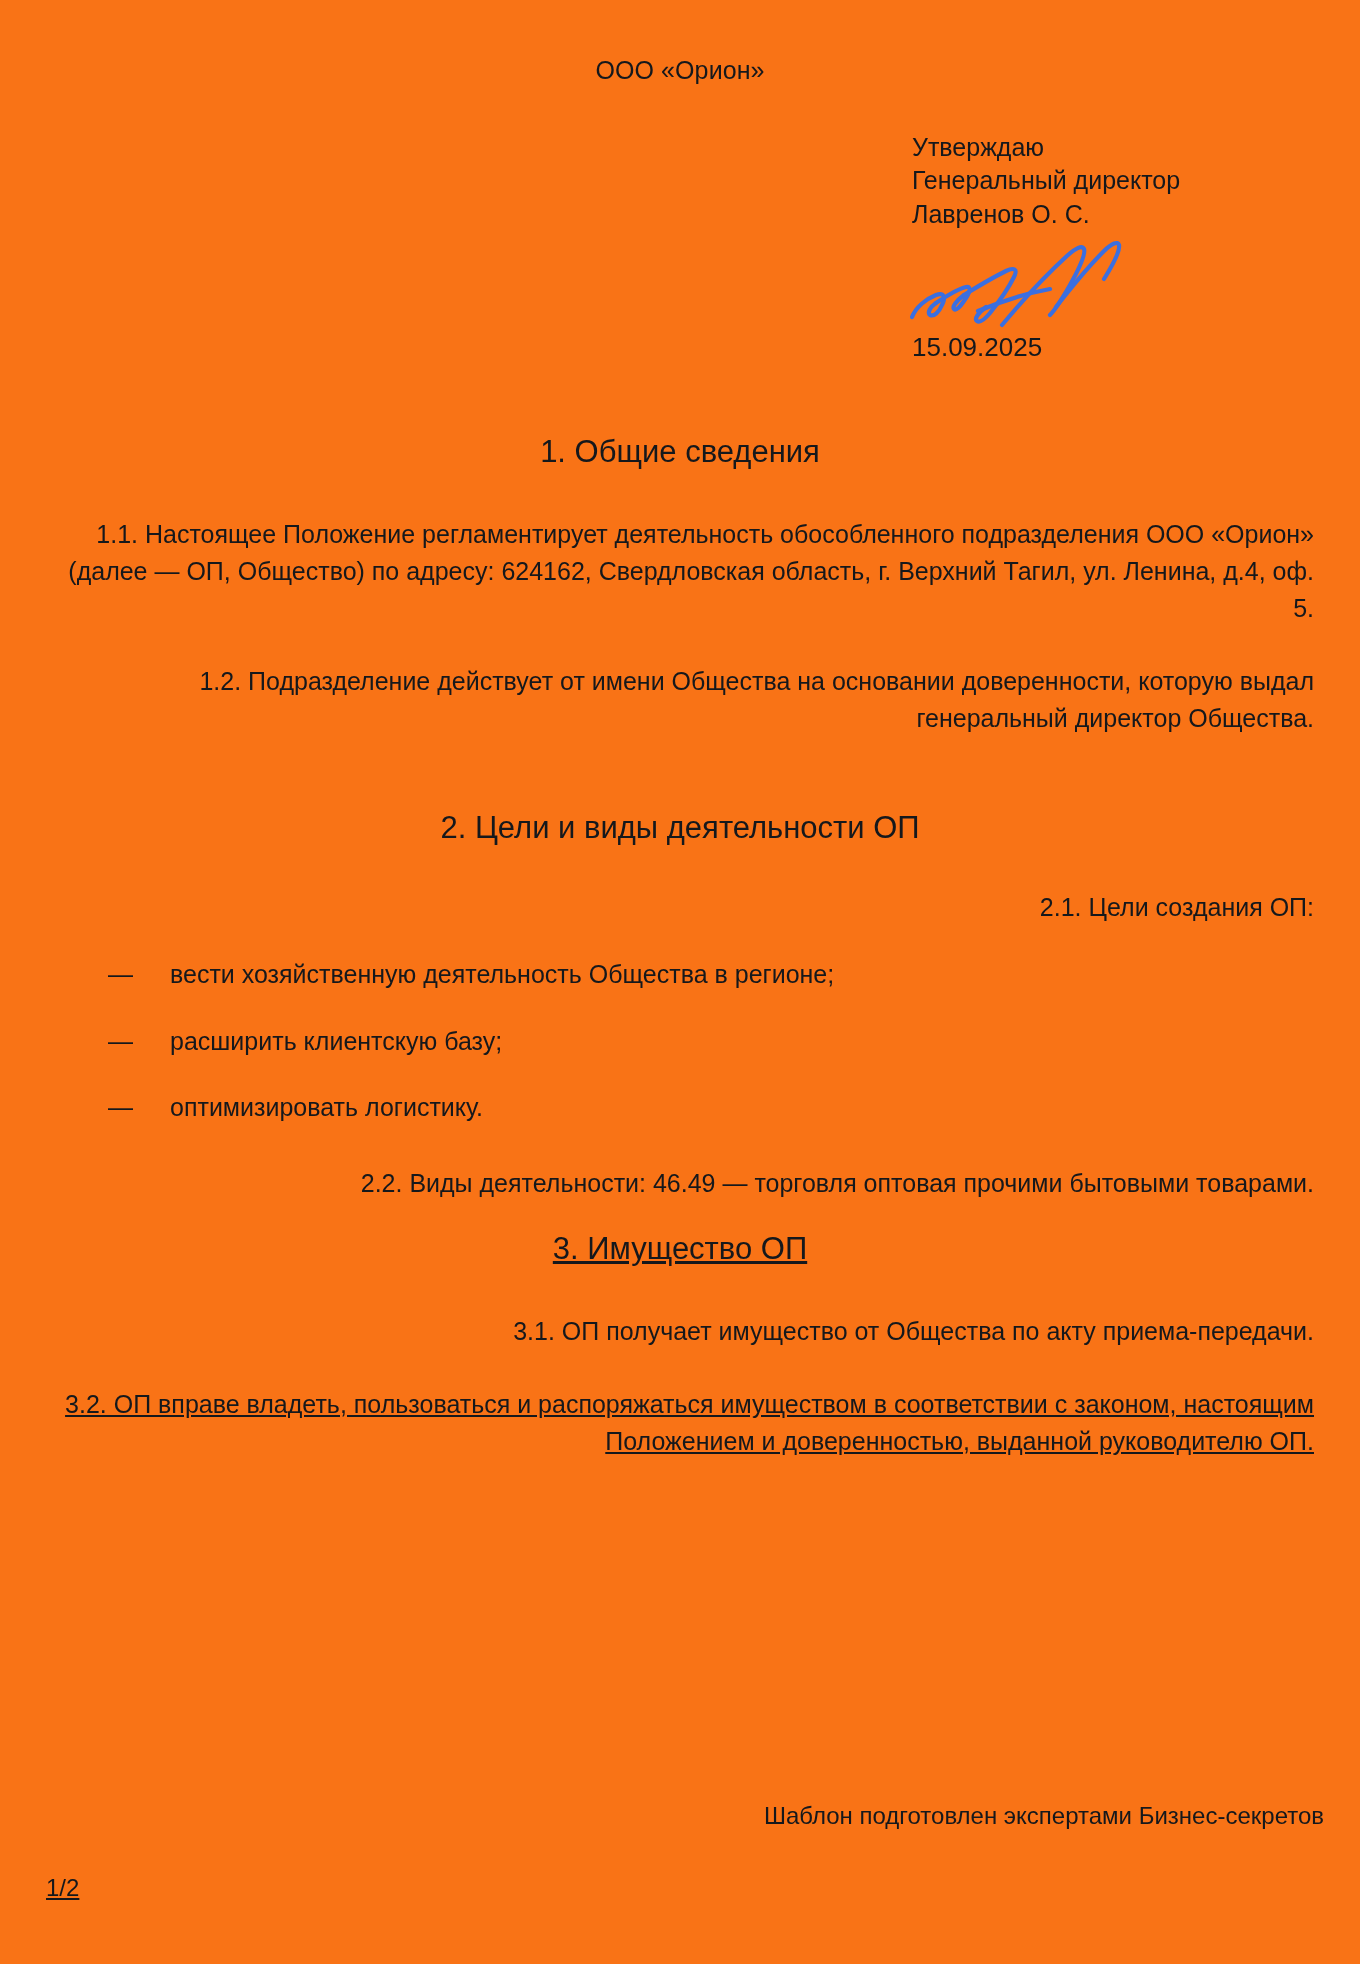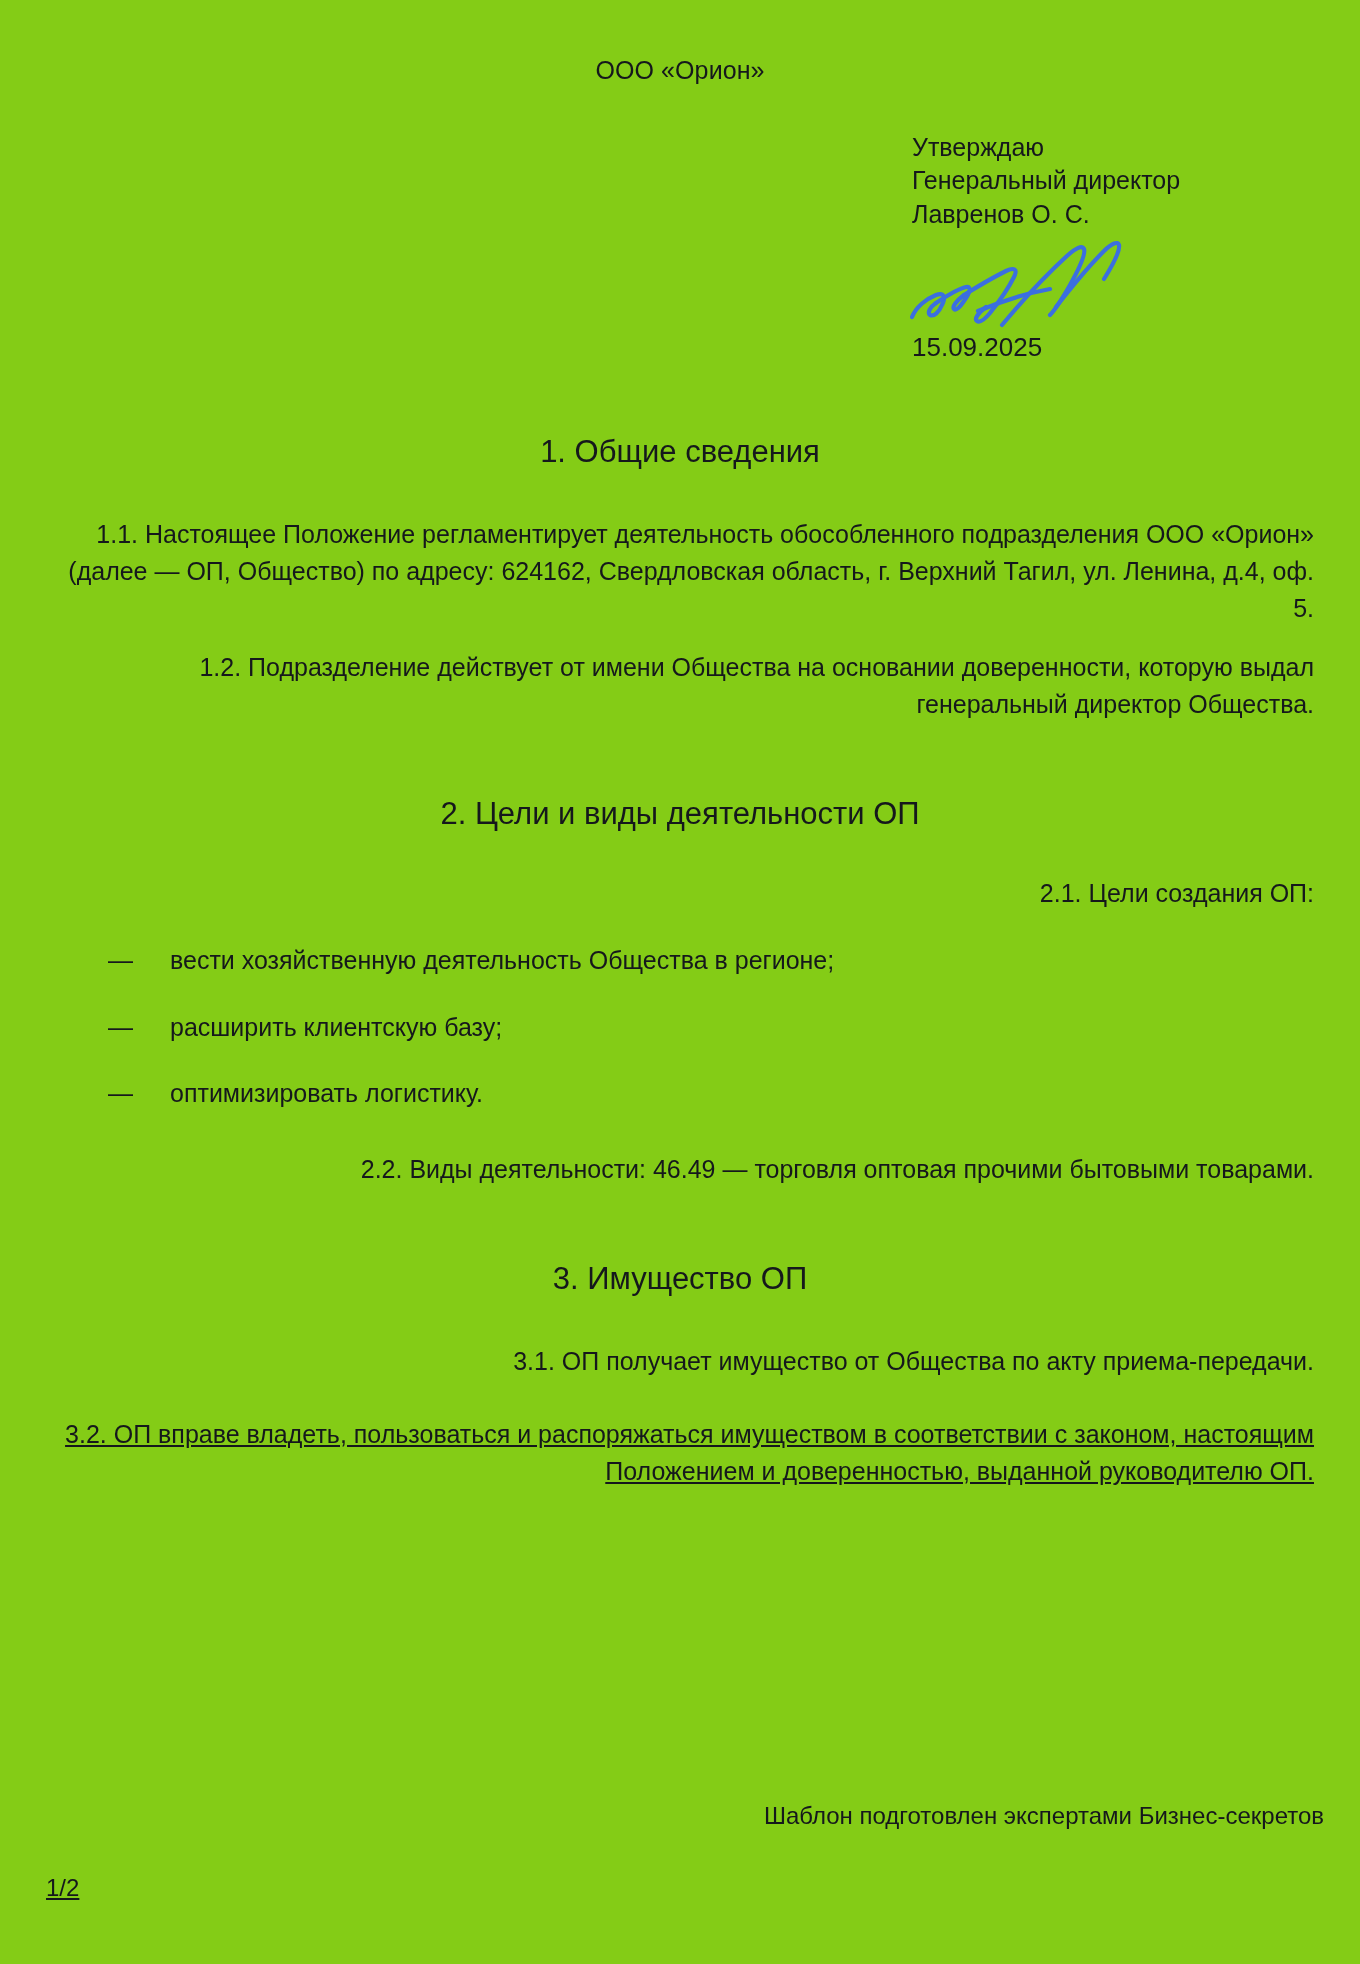--- a/index.html
+++ b/index.html
@@ -8,21 +8,21 @@
     background: #ffffff;
   }
   body {
     font-family: "Liberation Sans", "DejaVu Sans", sans-serif;
     color: #15181c;
   }
   .page {
     position: relative;
     width: 1360px;
     height: 1964px;
-    background: #84cc16;
+    background: #f97316;
     box-sizing: border-box;
     padding: 0 46px;
     overflow: hidden;
   }
 
   
   .company-line {
     text-align: center;
     font-size: 25px;
     line-height: 1.3;
@@ -72,31 +72,31 @@
 
   .section-heading {
     text-align: center;
     font-size: 31px;
     font-weight: 400;
     line-height: 1.25;
     margin: 0;
   }
   .sec1 { margin-top: 68px; }
   .sec2 { margin-top: 72px; }
-  .sec3 { margin-top: 72px; }
+  .sec3 { margin-top: 28px; text-decoration: underline; }
 
   
   .para {
     font-size: 25px;
     line-height: 1.48;
     margin: 0;
     text-align: right;
   }
   .p-1-1 { margin-top: 44px; }
-  .p-1-2 { margin-top: 22px; }
+  .p-1-2 { margin-top: 36px; }
   .p-2-1 { margin-top: 42px; }
   .p-2-2 { margin-top: 40px; }
   .p-3-1 { margin-top: 44px; }
   .p-3-2 { margin-top: 36px; text-decoration: underline; }
   .p-3-3 { margin-top: 36px; }
 
   
   .dash-list {
     margin: 30px 0 0 0;
     padding: 0;

